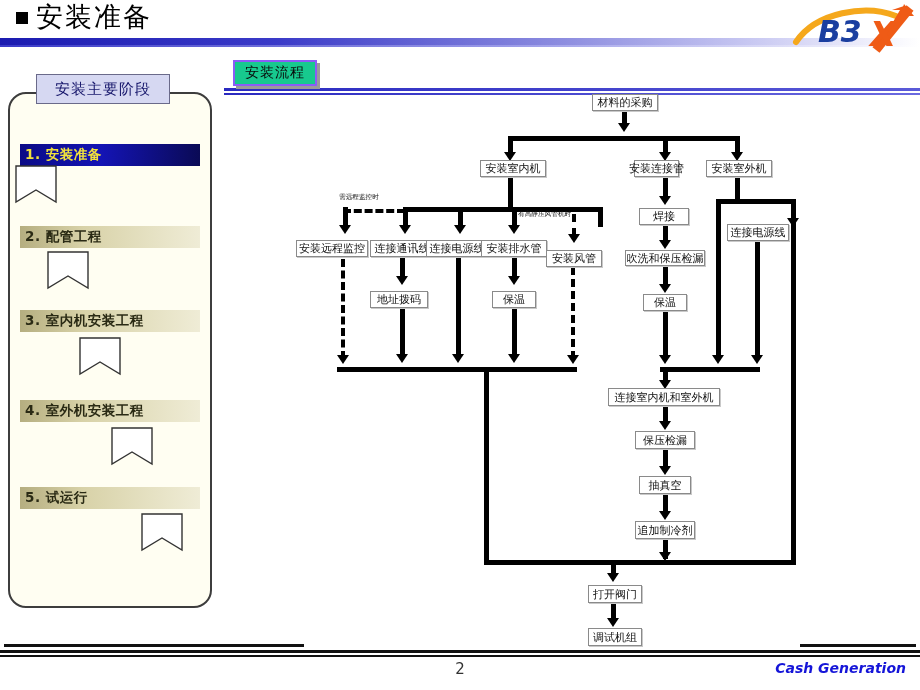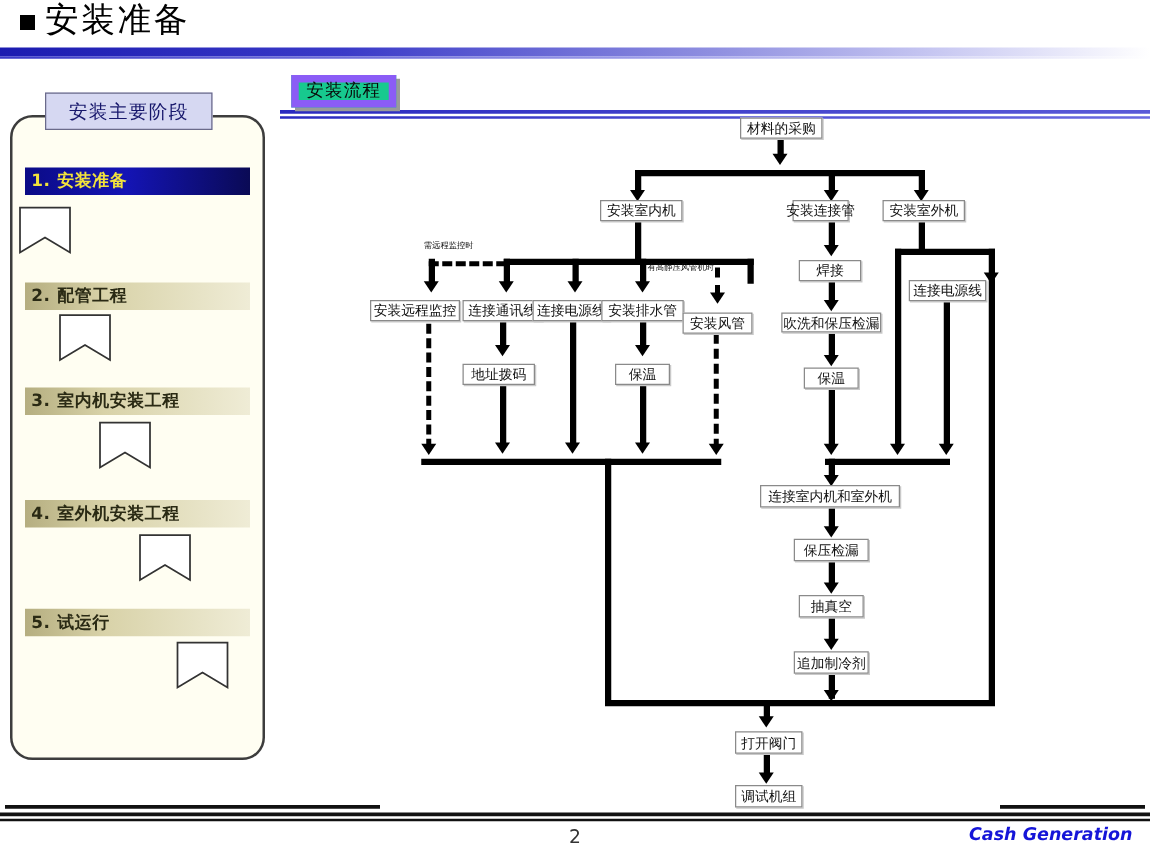--- a/index.html
+++ b/index.html
@@ -30,21 +30,21 @@
 
   .stage{position:absolute;left:20px;width:180px;height:22px;display:flex;align-items:center;
          box-sizing:border-box;padding-left:5px;font-size:13.5px;font-weight:bold;letter-spacing:.5px;}
   .stage.active{background:linear-gradient(to right,#0b0b86 0%,#1414b5 45%,#0a0a55 100%);color:#f2e23c;}
   .stage.normal{background:linear-gradient(to right,#b5ae80 0%,#d8d2a8 35%,#efecd6 100%);color:#2a2a14;}
 
   .chev{position:absolute;width:44px;height:46px;}
 
   
   .green-tab{position:absolute;left:233px;top:60px;width:84px;height:26px;background:#17c98e;
-             border:6px solid #8b5cf6;box-sizing:border-box;display:flex;align-items:center;
+             border:2px solid #8b5cf6;box-sizing:border-box;display:flex;align-items:center;
              justify-content:center;font-size:14px;color:#0a0a0a;letter-spacing:1px;z-index:5;}
   .green-shadow{position:absolute;left:236px;top:63px;width:84px;height:26px;background:#9a9a9a;z-index:4;}
   .pane-rule{position:absolute;left:224px;top:88px;width:696px;height:3px;
              background:linear-gradient(to right,#2a2ac0,#5a5ad8);}
   .pane-rule2{position:absolute;left:224px;top:93px;width:696px;height:2px;
              background:linear-gradient(to right,#2a2ac0,#6a6ae0);}
 
   
   .fb{position:absolute;border:1px solid #8a8a8a;background:#fff;box-sizing:border-box;
       display:flex;align-items:center;justify-content:center;
@@ -74,26 +74,36 @@
 </head>
 <body>
 
 <div id="slide">
 
   <div class="hdr-bullet"></div>
   <div class="hdr-title">安装准备</div>
   <div class="hdr-rule"></div>
   <div class="hdr-rule2"></div>
 
+  <div class="logo">
+    <svg width="124" height="52" viewBox="0 0 124 52">
+      <path d="M4 40 C 24 10, 74 2, 104 14" stroke="#f5a81c" stroke-width="6" fill="none" stroke-linecap="round"></path>
+      <path d="M86 46 L108 8 L100 8 L112 4 L116 16 L112 10 Z" fill="#ef5b16"></path>
+      <path d="M84 48 L118 6" stroke="#ef5b16" stroke-width="9" fill="none"></path>
+      <polygon points="112,2 122,14 108,14" fill="#ef5b16"></polygon>
+      <text x="26" y="40" font-family="DejaVu Sans, sans-serif" font-size="30" font-weight="bold" font-style="italic" fill="#1b3fa0">B3</text>
+      <text x="78" y="44" font-family="DejaVu Sans, sans-serif" font-size="34" font-weight="bold" font-style="italic" fill="#ef5b16">X</text>
+    </svg>
+  </div>
 
   <div class="side-box"></div>
   <div class="side-capmask"></div>
   <div class="side-cap">安装主要阶段</div>
 
-  <div class="stage active" style="top:134px">
+  <div class="stage active" style="top:144px">
     <span>1. 安装准备</span>
   </div>
   <div class="chev" style="left:14px;top:164px">
     <svg width="44" height="46" viewBox="0 0 44 46">
         <polygon points="2,2 42,2 42,38 22,26 2,38" fill="#ffffff" stroke="#333" stroke-width="1.4"></polygon>
       </svg>
   </div>
 
   <div class="stage normal" style="top:226px">
     <span>2. 配管工程</span>

